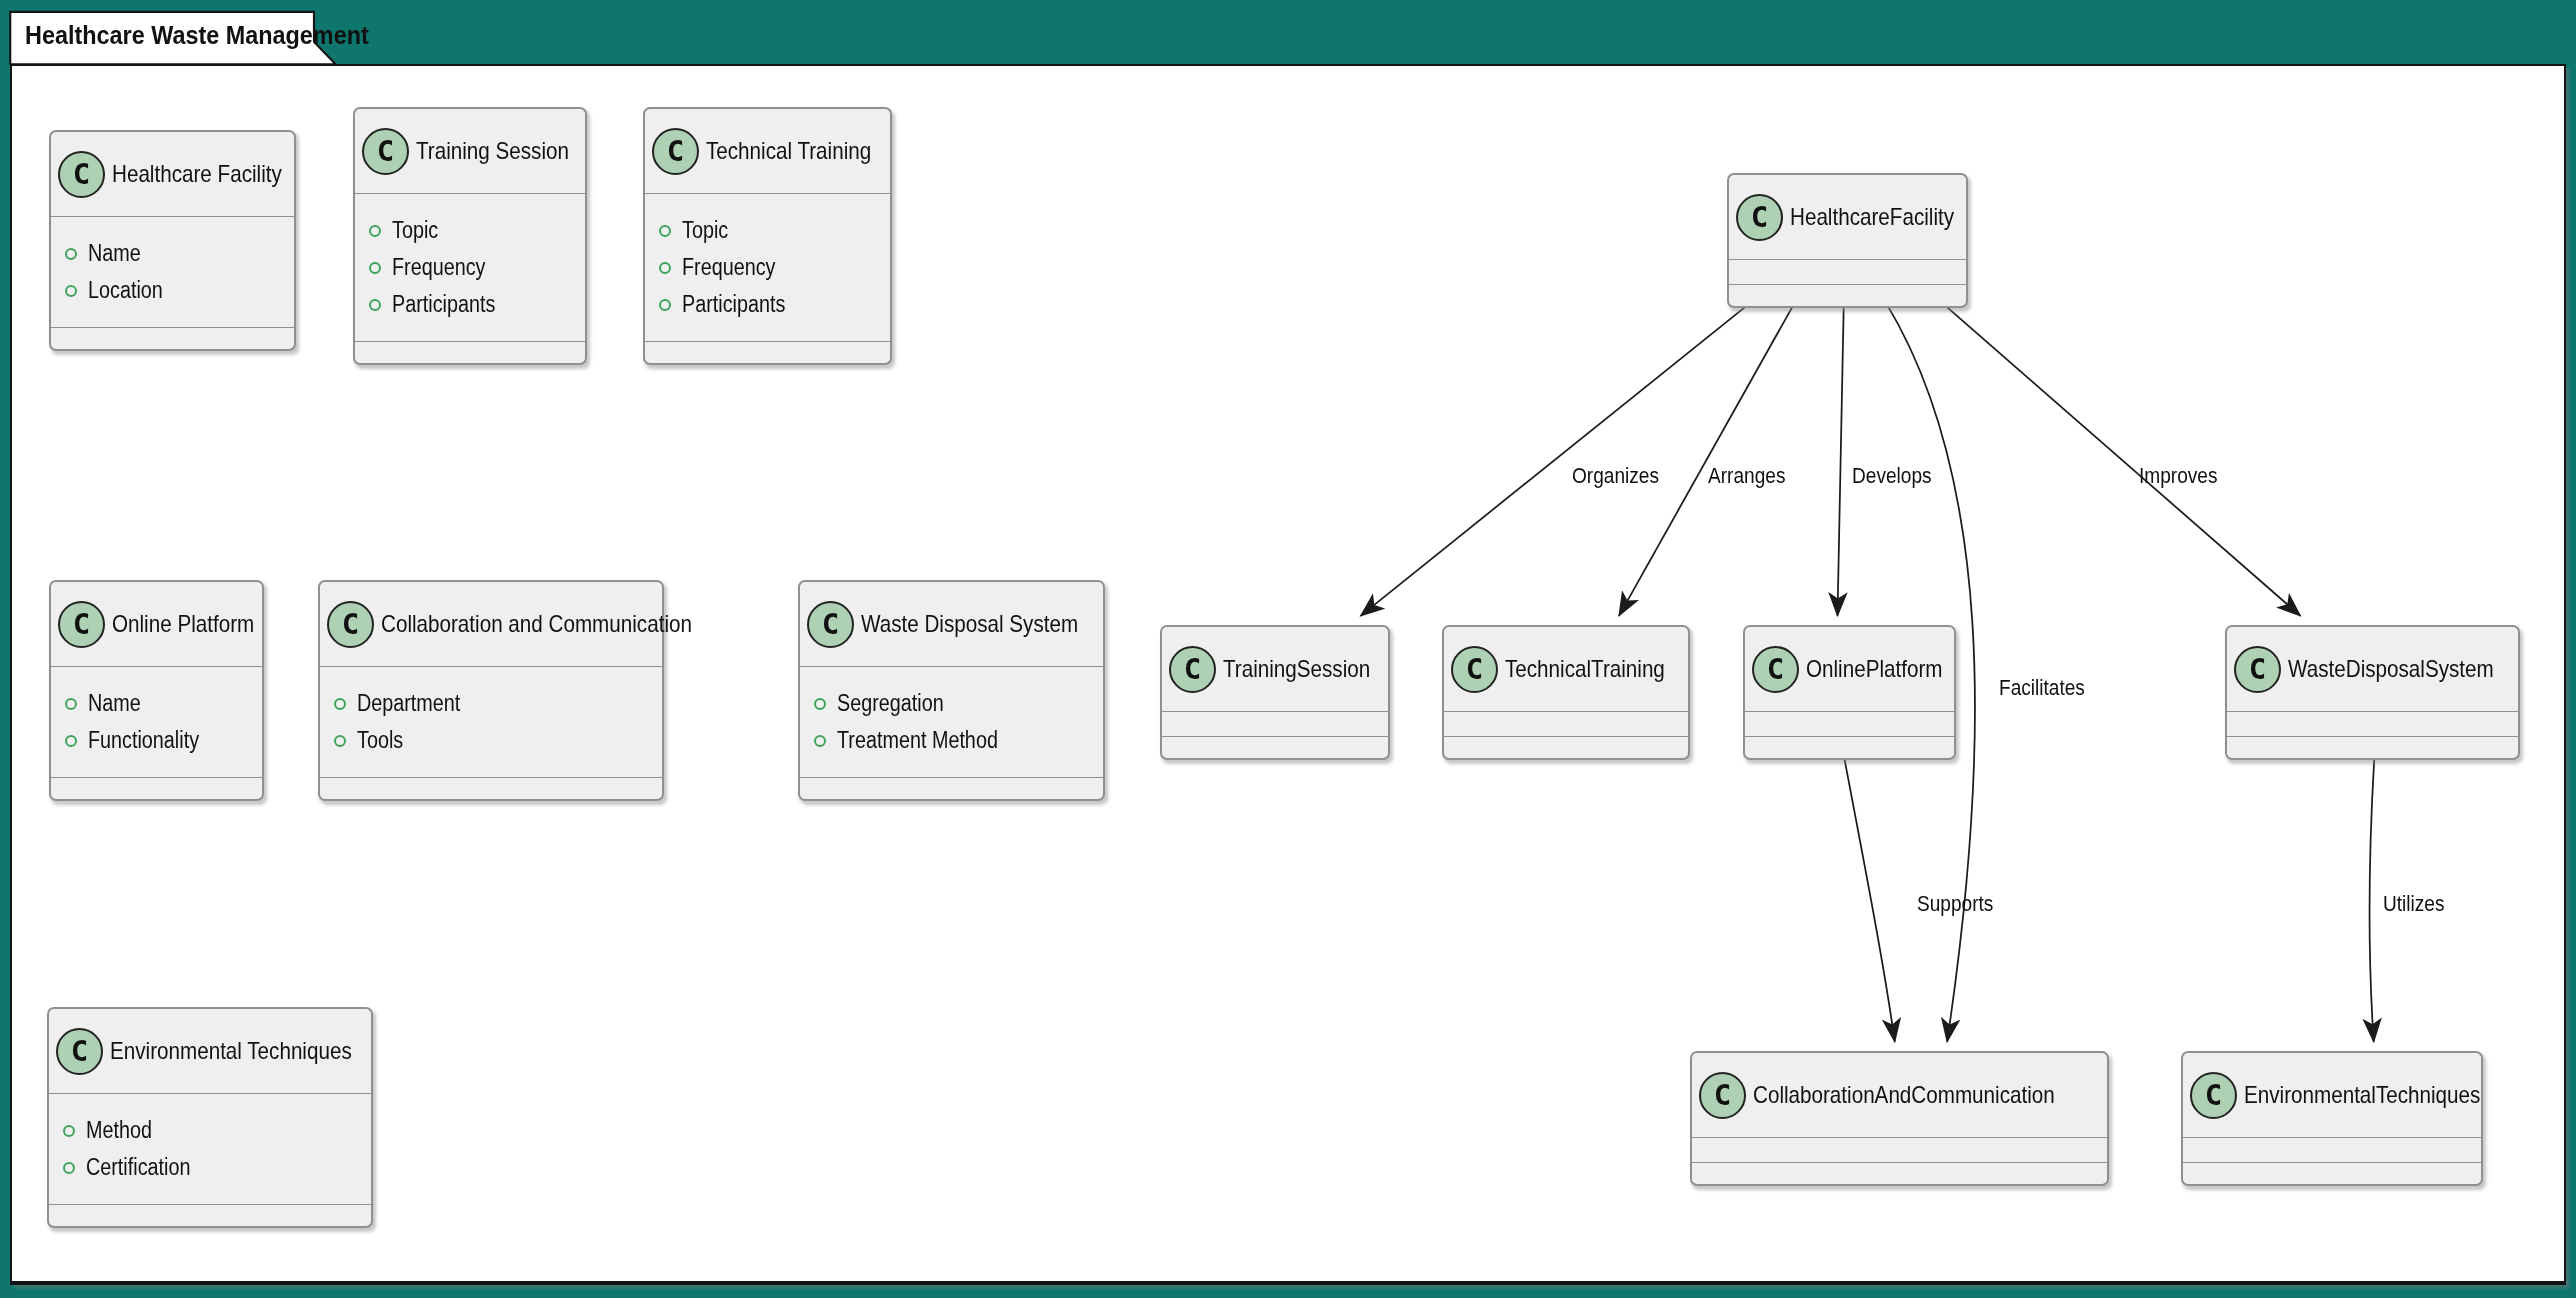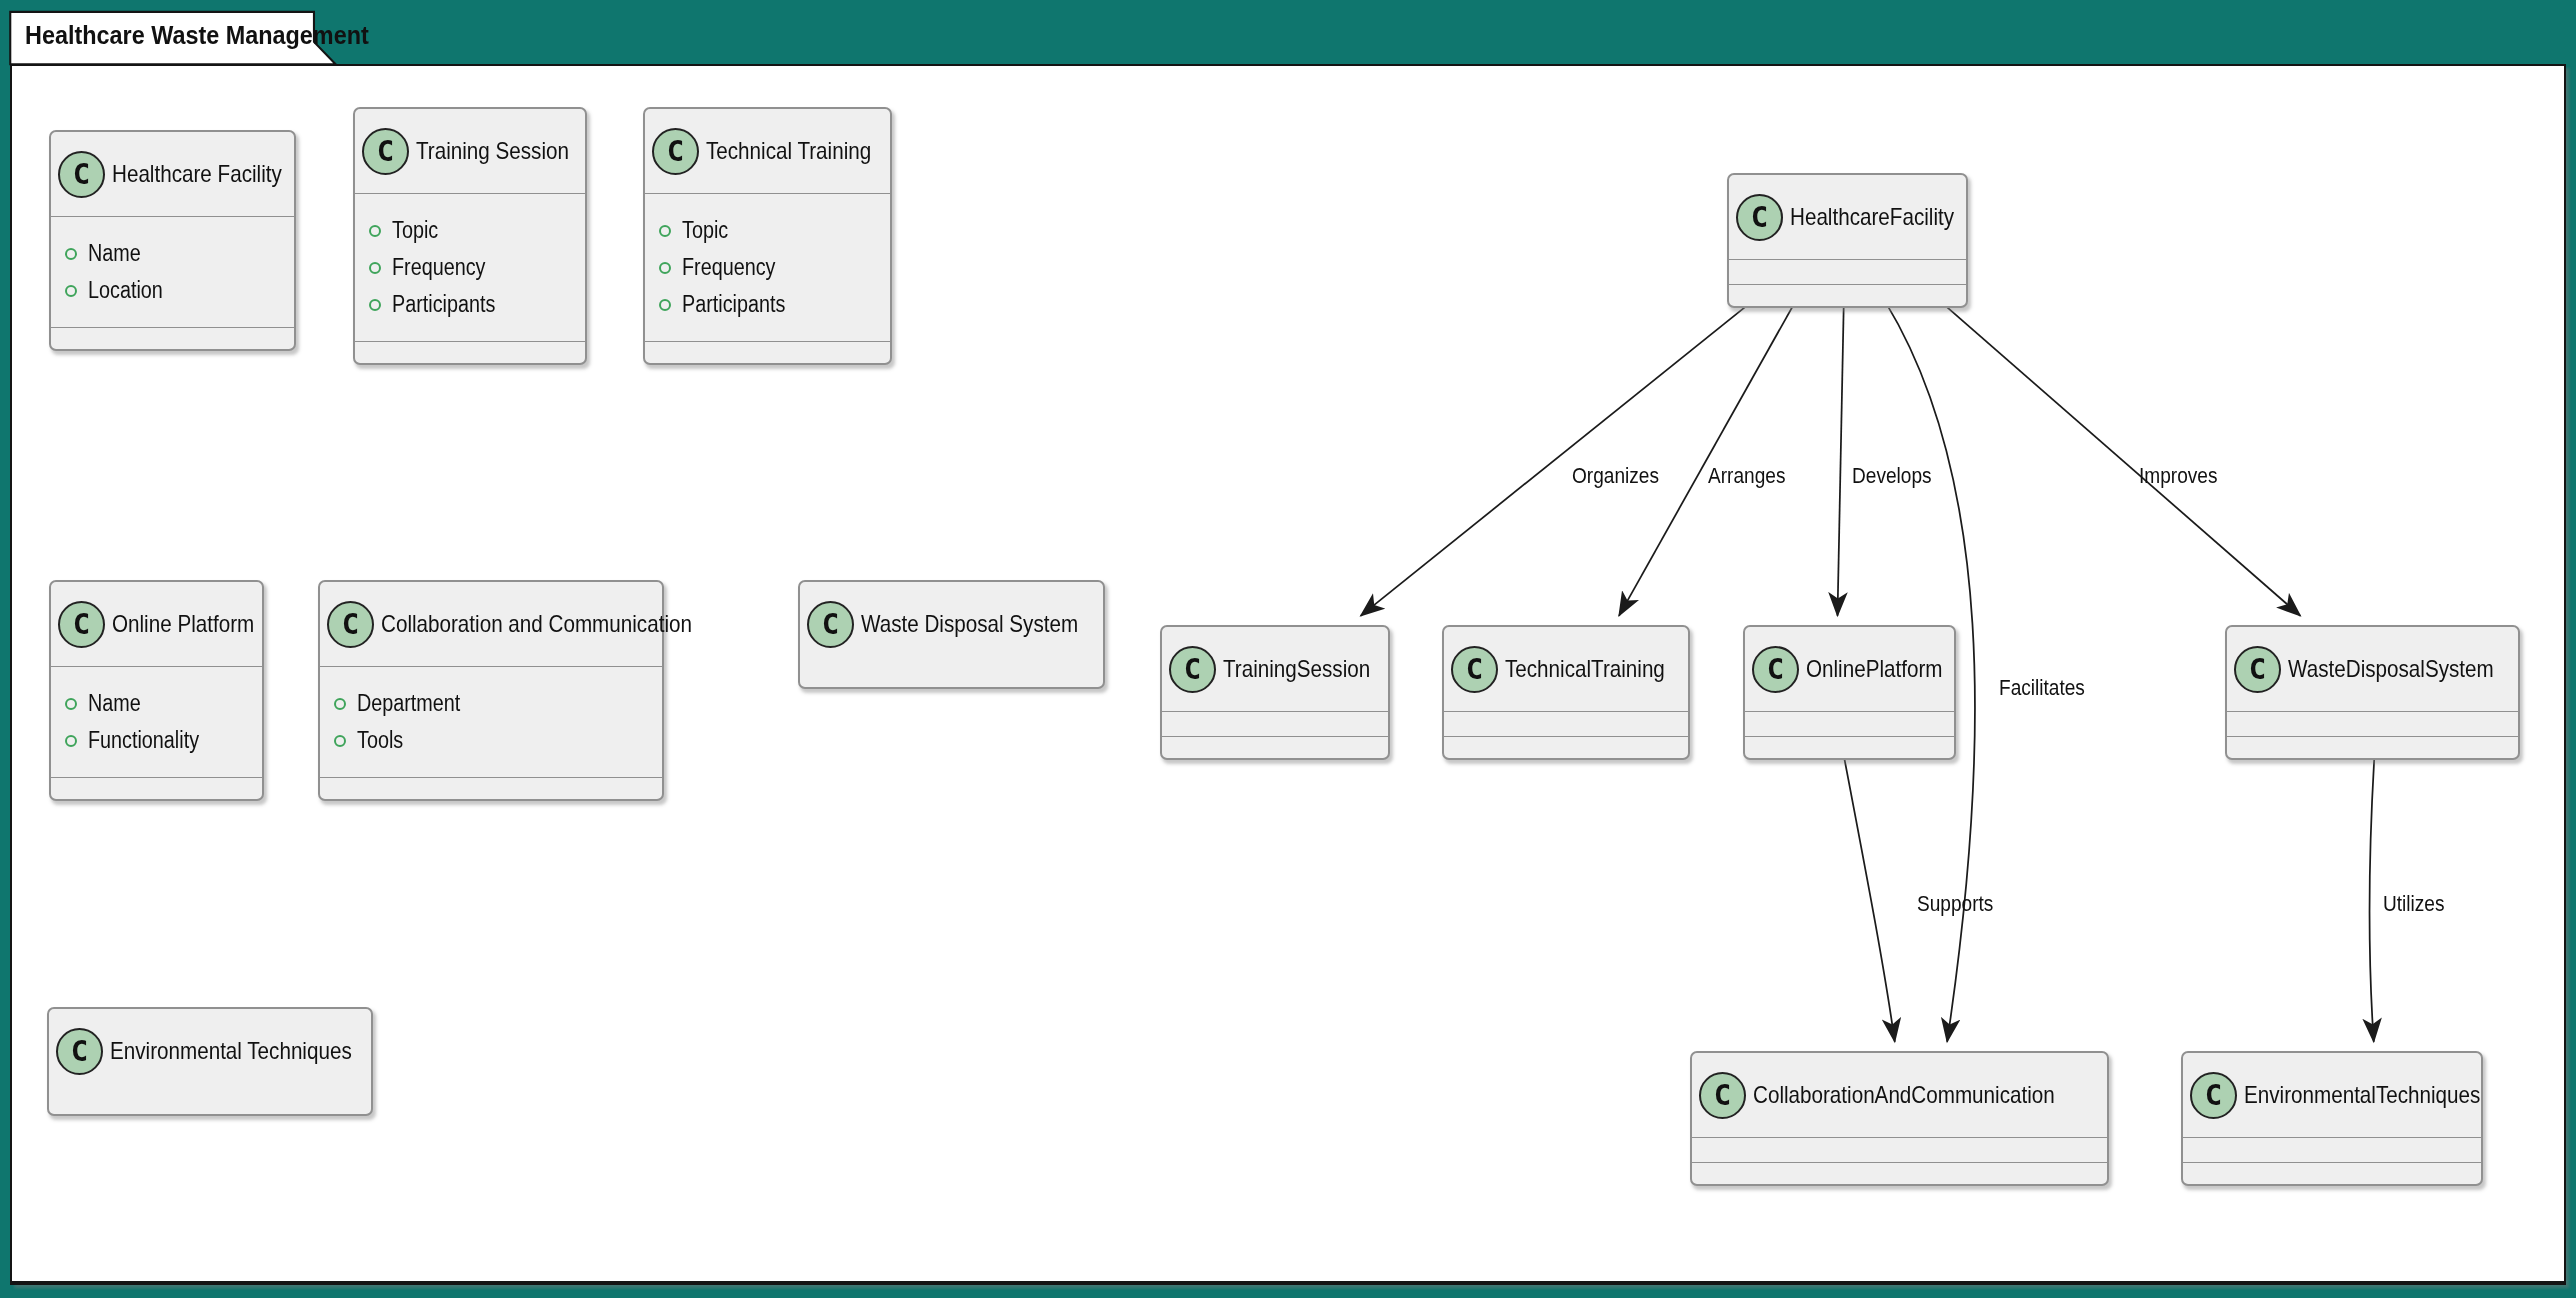--- a/index.html
+++ b/index.html
@@ -173,29 +173,49 @@
     <div class="cls-m"></div>
   </div>
 
   <div class="cls" style="left:798px;top:580px;width:307px;">
     <div class="cls-h">
       <span class="spot">
           <span class="spot-letter">C</span>
         </span>
       <span class="cname">Waste Disposal System</span>
     </div>
+    <div class="cls-attrs">
+      <div class="attr">
+          <span class="dot"></span>
+          <span class="atext">Segregation</span>
+        </div>
+      <div class="attr">
+          <span class="dot"></span>
+          <span class="atext">Treatment Method</span>
+        </div>
+    </div>
     <div class="cls-m"></div>
   </div>
 
   <div class="cls" style="left:47px;top:1007px;width:326px;">
     <div class="cls-h">
       <span class="spot">
           <span class="spot-letter">C</span>
         </span>
       <span class="cname">Environmental Techniques</span>
+    </div>
+    <div class="cls-attrs">
+      <div class="attr">
+          <span class="dot"></span>
+          <span class="atext">Method</span>
+        </div>
+      <div class="attr">
+          <span class="dot"></span>
+          <span class="atext">Certification</span>
+        </div>
     </div>
     <div class="cls-m"></div>
   </div>
 
   <div class="cls" style="left:1727px;top:173px;width:241px;">
     <div class="cls-h">
       <span class="spot">
           <span class="spot-letter">C</span>
         </span>
       <span class="cname">HealthcareFacility</span>

